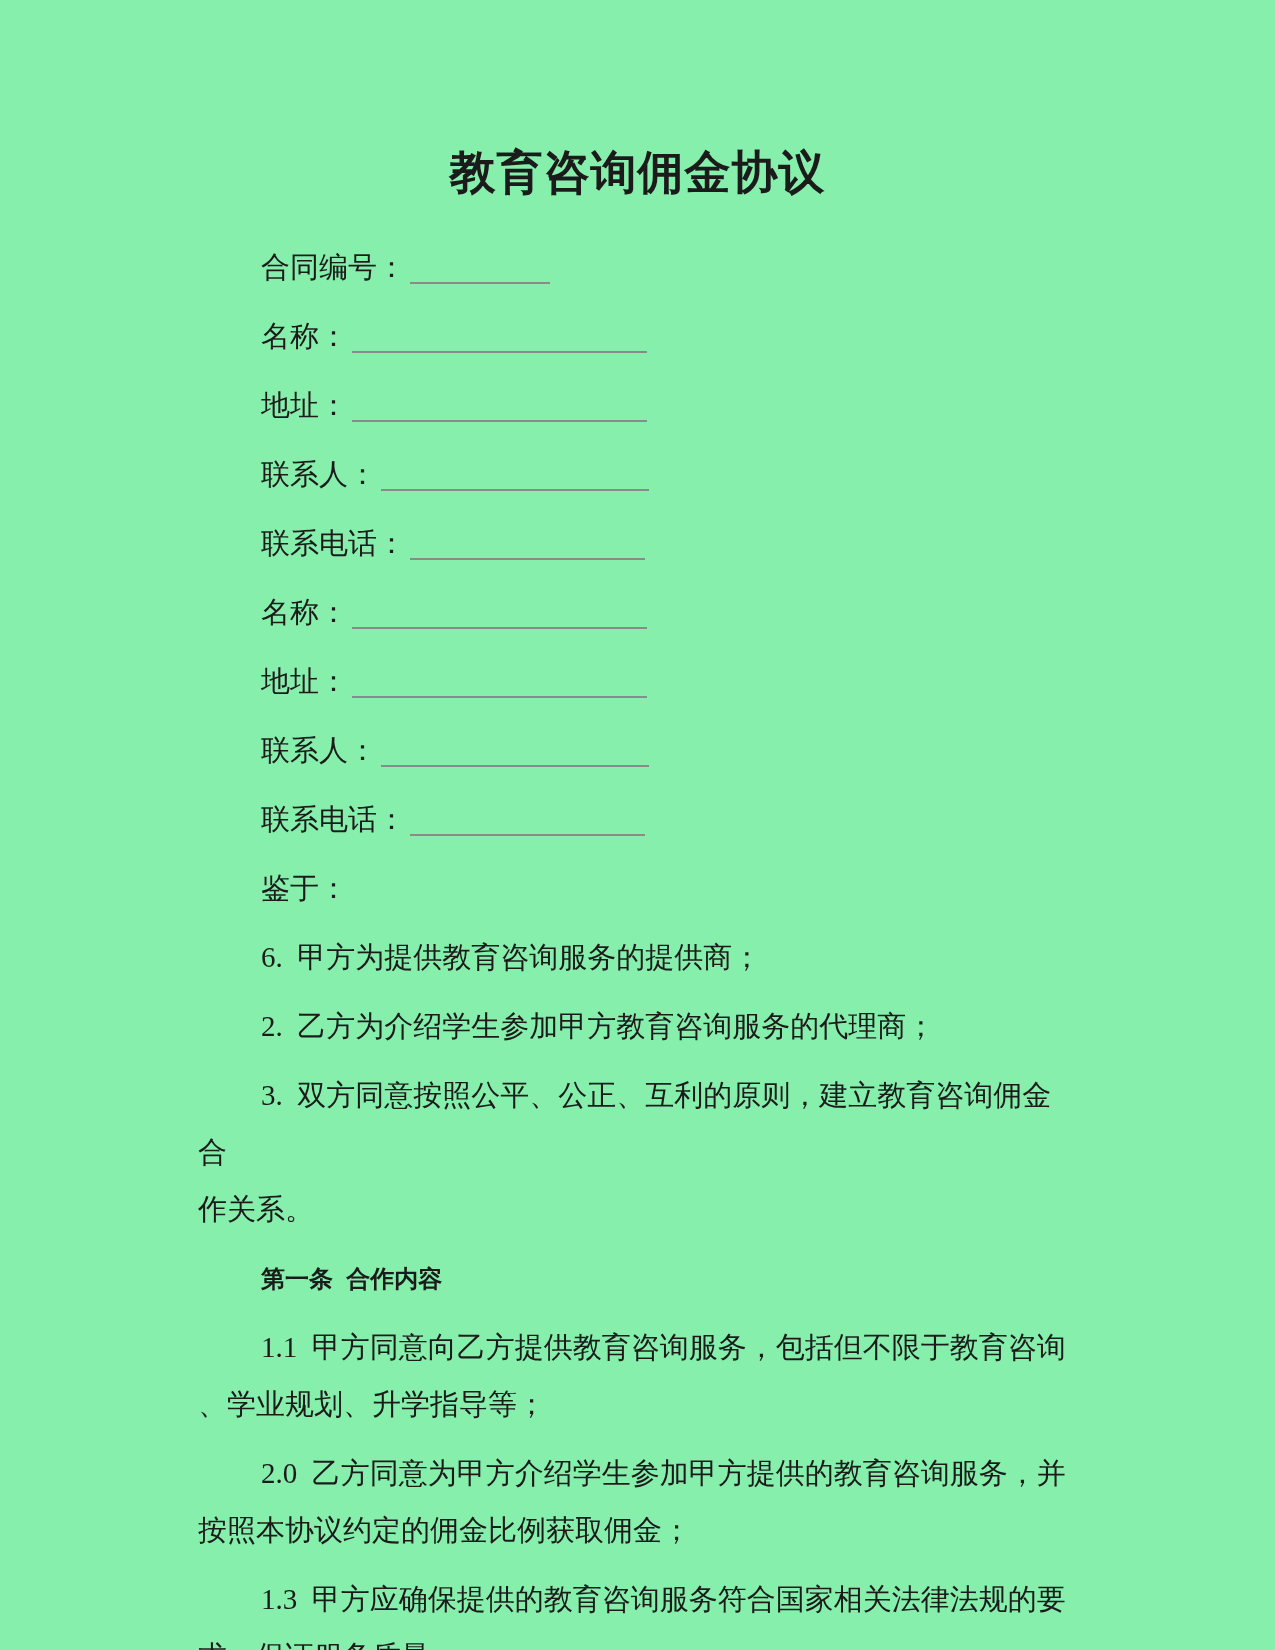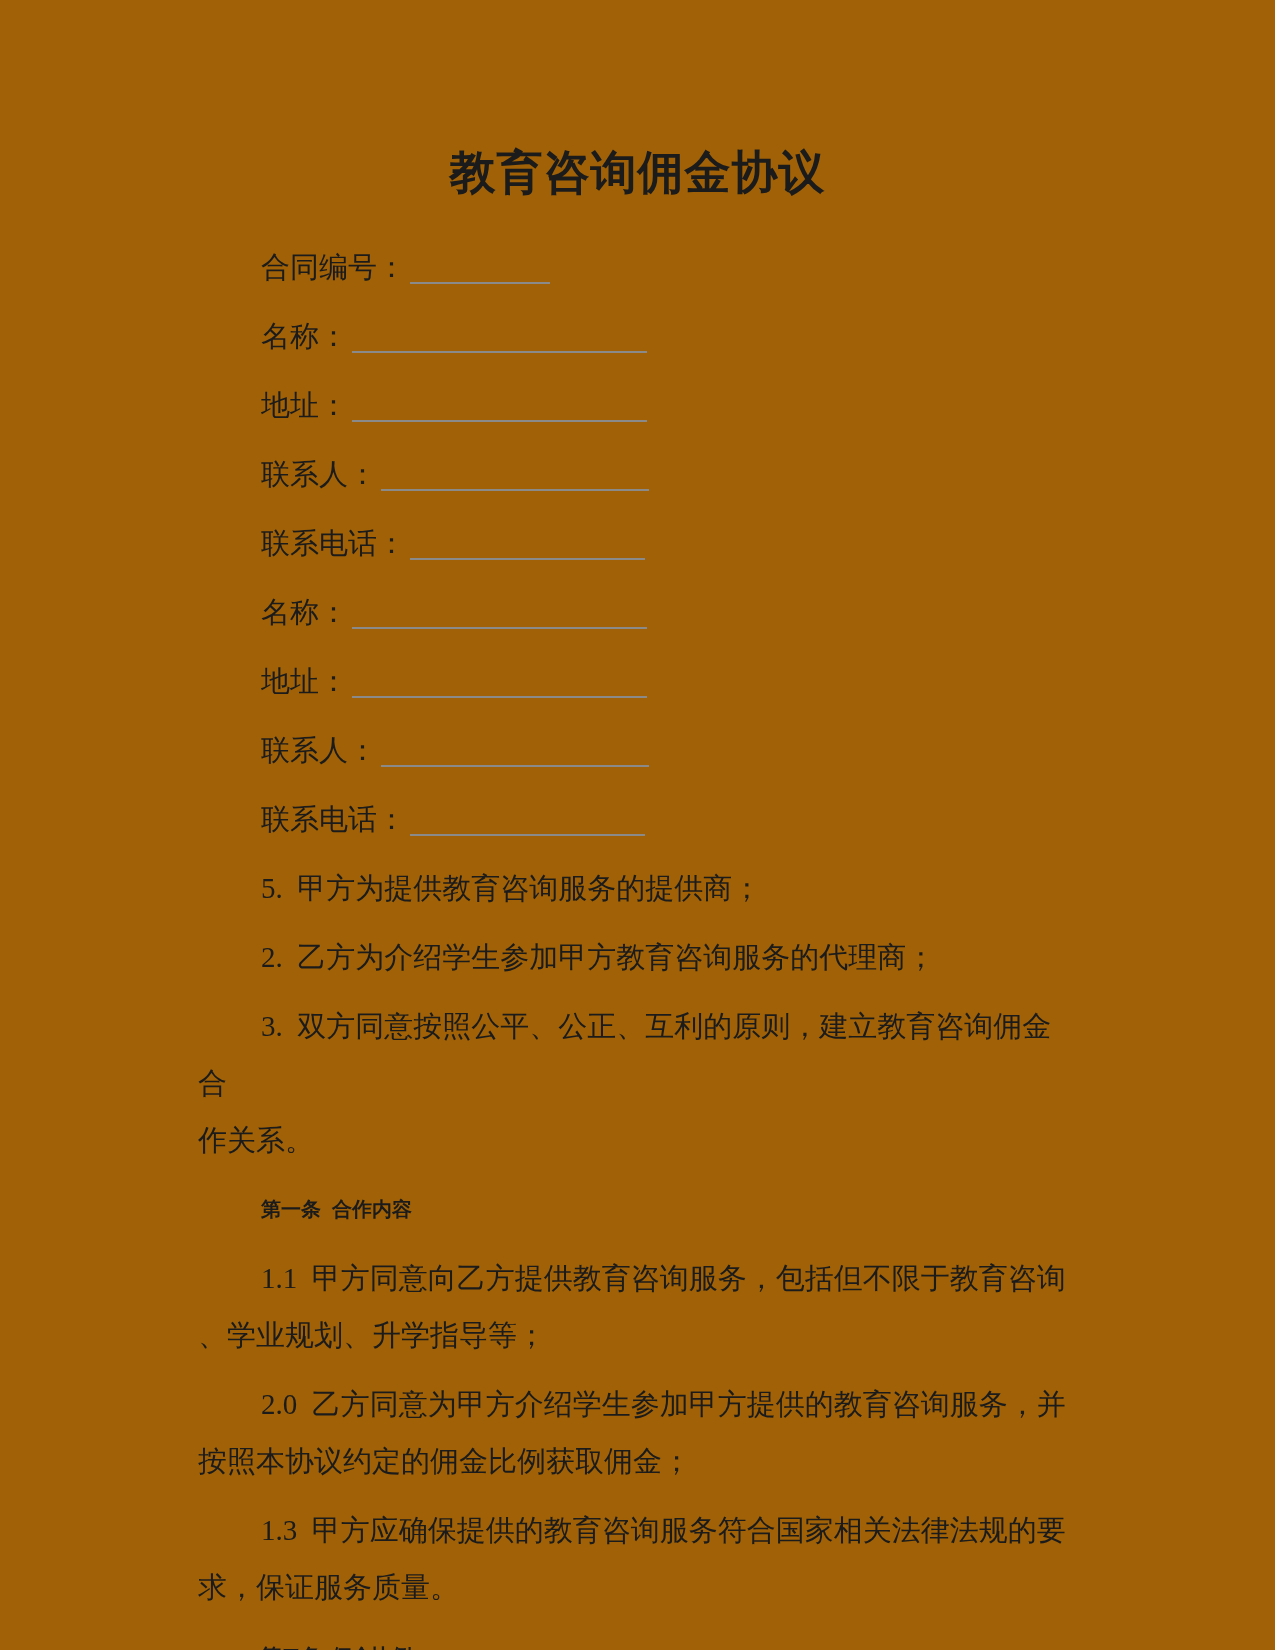--- a/index.html
+++ b/index.html
@@ -4,21 +4,21 @@
 <style>
   html, body {
     margin: 0;
     padding: 0;
     background: #ffffff;
   }
   .page {
     position: relative;
     width: 1275px;
     height: 1650px;
-    background: #a16207;
+    background: #86efac;
     overflow: hidden;
     font-family: "Liberation Serif", "DejaVu Serif", serif;
     color: #1b1b1b;
   }
   .title {
     position: absolute;
     top: 145px;
     left: 0;
     width: 100%;
     margin: 0;
@@ -37,21 +37,21 @@
     line-height: 57px;
   }
   .content p {
     margin: 12px;
     white-space: pre-wrap;
     text-indent: 63px;
   }
   .heading {
     font-family: "Liberation Sans", "DejaVu Sans", sans-serif;
     font-weight: bold;
-    font-size: 20px;
+    font-size: 24px;
   }
   .blank {
     display: inline-block;
     height: 2px;
     background: #8a8a8a;
     vertical-align: -7px;
     margin-left: 4px;
   }
   .w-contract { width: 140px; }
   .w-name     { width: 295px; }
@@ -78,22 +78,23 @@
     <p class="field"><span>联系电话：</span><span class="blank w-phone"></span></p>
 
     <p class="field"><span>名称：</span><span class="blank w-name"></span></p>
 
     <p class="field"><span>地址：</span><span class="blank w-name"></span></p>
 
     <p class="field"><span>联系人：</span><span class="blank w-person"></span></p>
 
     <p class="field"><span>联系电话：</span><span class="blank w-phone"></span></p>
 
+    <p class="para">鉴于：</p>
 
-    <p class="para">5.  甲方为提供教育咨询服务的提供商；</p>
+    <p class="para">6.  甲方为提供教育咨询服务的提供商；</p>
     <p class="para">2.  乙方为介绍学生参加甲方教育咨询服务的代理商；</p>
     <p class="para">3.  双方同意按照公平、公正、互利的原则，建立教育咨询佣金合
 作关系。</p>
 
     <p class="heading">第一条  合作内容</p>
 
     <p class="para">1.1  甲方同意向乙方提供教育咨询服务，包括但不限于教育咨询
 、学业规划、升学指导等；</p>
     <p class="para">2.0  乙方同意为甲方介绍学生参加甲方提供的教育咨询服务，并
 按照本协议约定的佣金比例获取佣金；</p>

